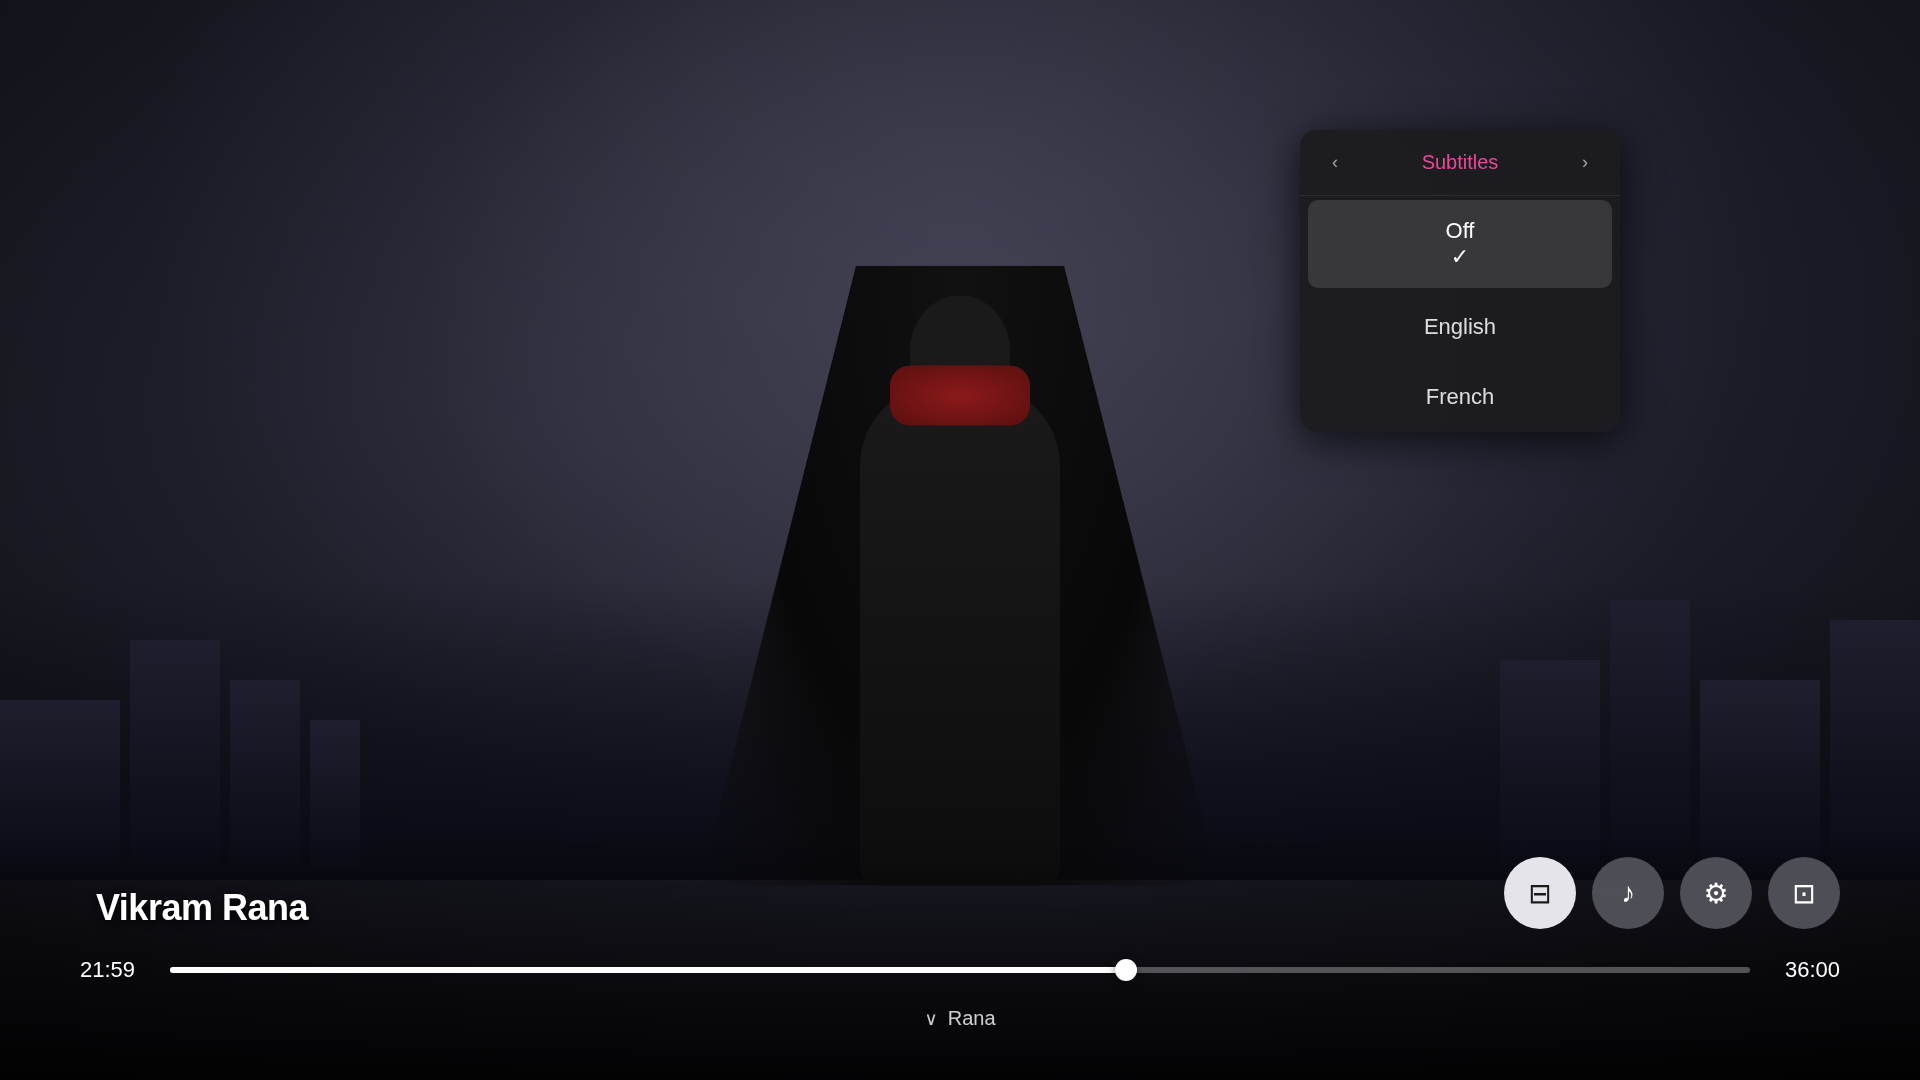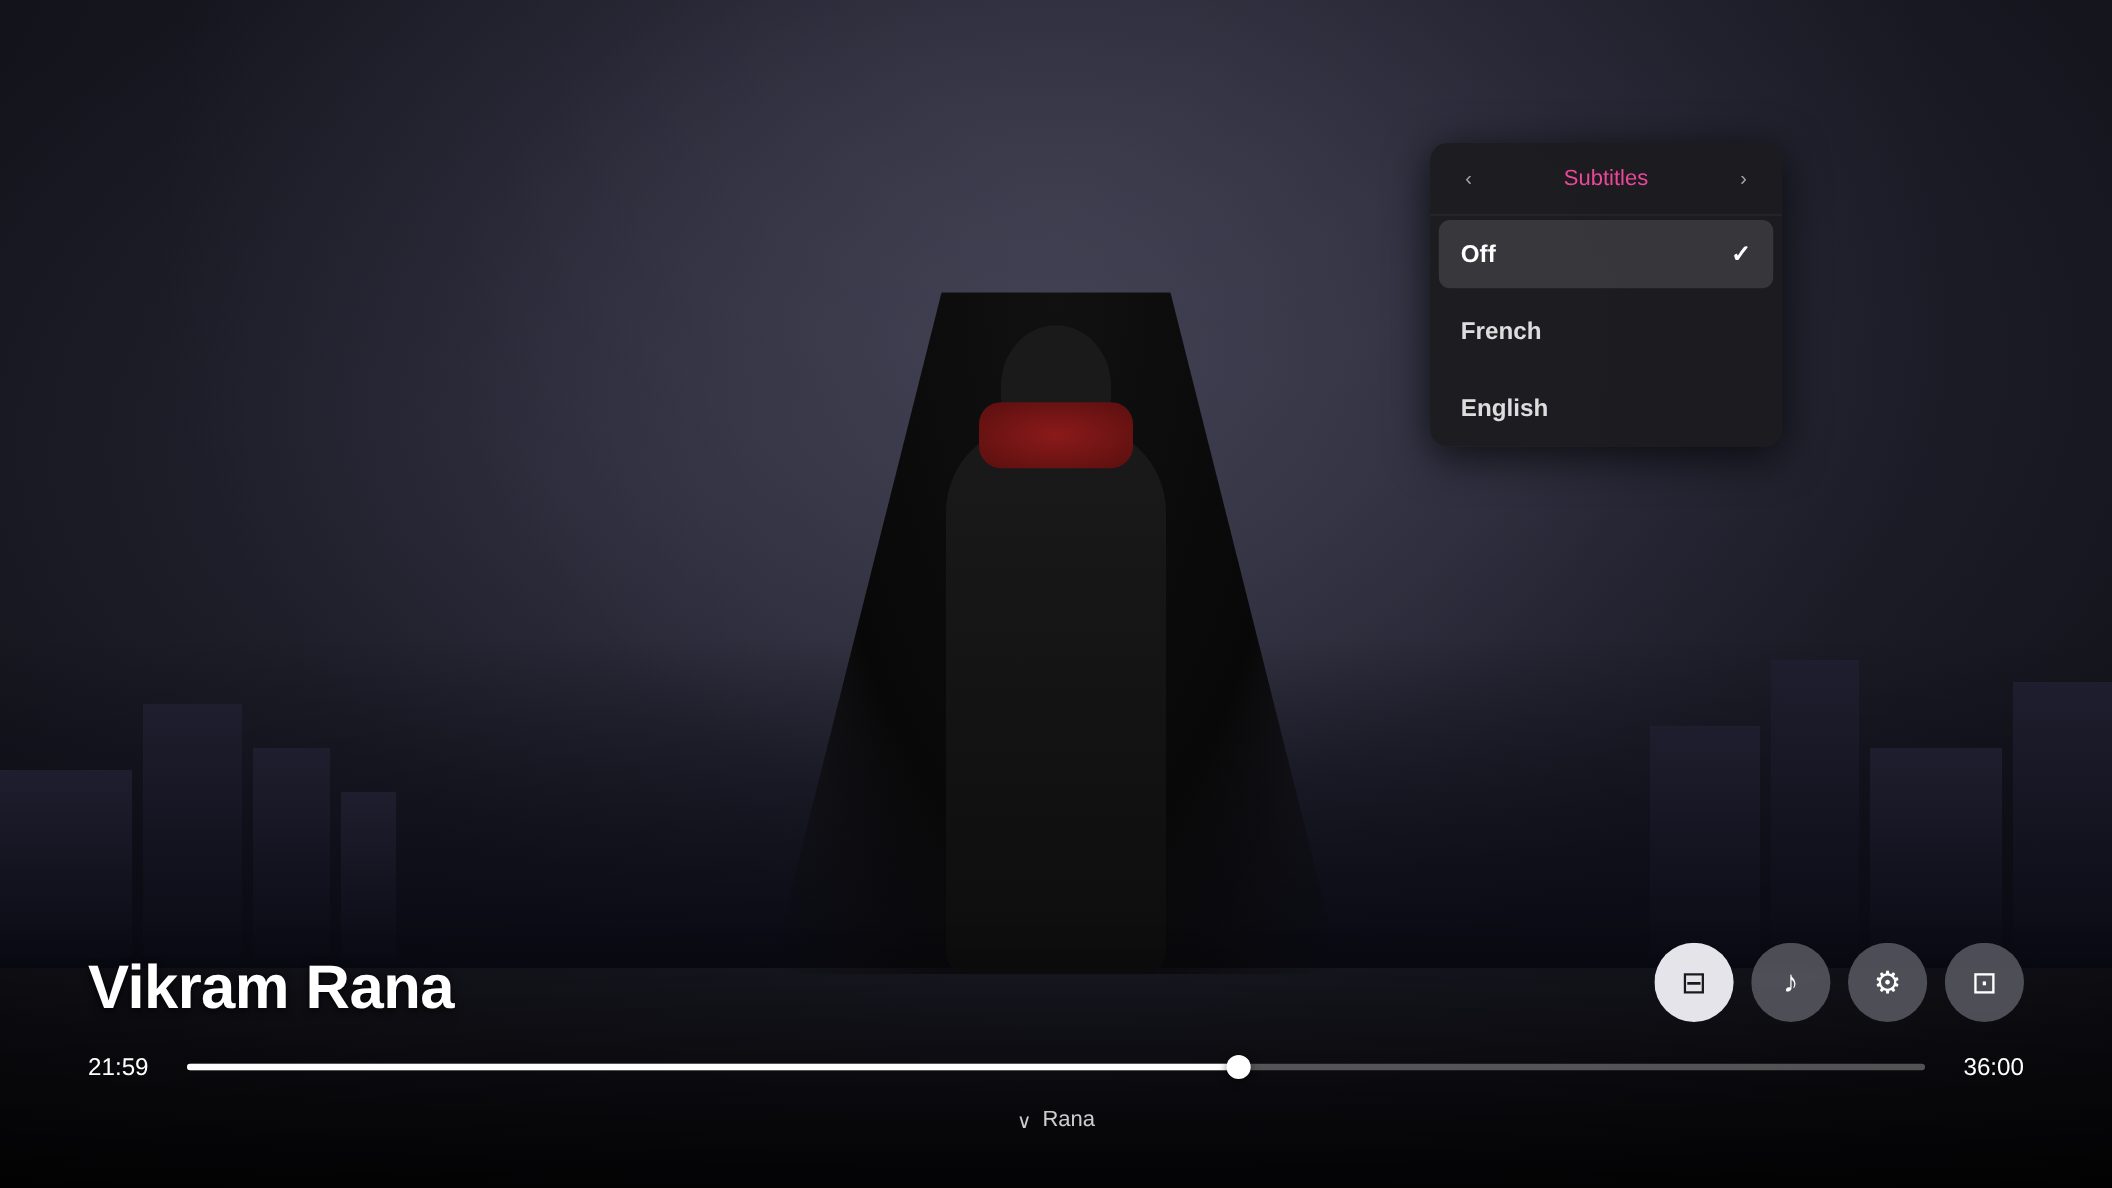--- a/index.html
+++ b/index.html
@@ -156,26 +156,27 @@
       padding: 4px 8px;
       display: flex;
       align-items: center;
       justify-content: center;
     }
 
     .subtitle-option {
       padding: 22px 28px;
       color: rgba(255,255,255,0.85);
       font-size: 22px;
-      font-weight: 700;
-      cursor: pointer;
-      display: flex;
-      align-items: center;
-      justify-content: space-between;
+      font-weight: 400;
+      cursor: pointer;
+      display: flex;
+      align-items: center;
+      justify-content: center;
       transition: background 0.15s;
+      flex-direction: column;
     }
 
     .subtitle-option.selected {
       background: rgba(255,255,255,0.12);
       border-radius: 10px;
       margin: 4px 8px;
       padding: 18px 20px;
       color: #ffffff;
     }
 
@@ -192,24 +193,25 @@
       right: 0;
       padding: 0 80px;
     }
 
     #title-row {
       margin-bottom: 28px;
     }
 
     #movie-title {
       color: #ffffff;
-      font-size: 56px;
+      font-size: 36px;
       font-weight: 600;
       text-shadow: 0 2px 8px rgba(0,0,0,0.8);
       letter-spacing: -0.5px;
+      margin-left: 16px;
     }
 
     
     #progress-area {
       display: flex;
       align-items: center;
       gap: 20px;
       margin-bottom: 24px;
       justify-content: space-between;
     }
@@ -332,25 +334,25 @@
       <span>›</span>
     </button>
   </div>
 
   <div class="subtitle-option selected">
     <span>Off</span>
     <span class="check-icon">✓</span>
   </div>
 
   <div class="subtitle-option">
+    <span>English</span>
+  </div>
+
+  <div class="subtitle-option">
     <span>French</span>
-  </div>
-
-  <div class="subtitle-option">
-    <span>English</span>
   </div>
 
 
 
 </div>
 
 <div id="bottom-controls">
   <div id="title-row">
     <div style="display: flex; justify-content: space-between; align-items: flex-end;">
       <span id="movie-title">Vikram Rana</span>

